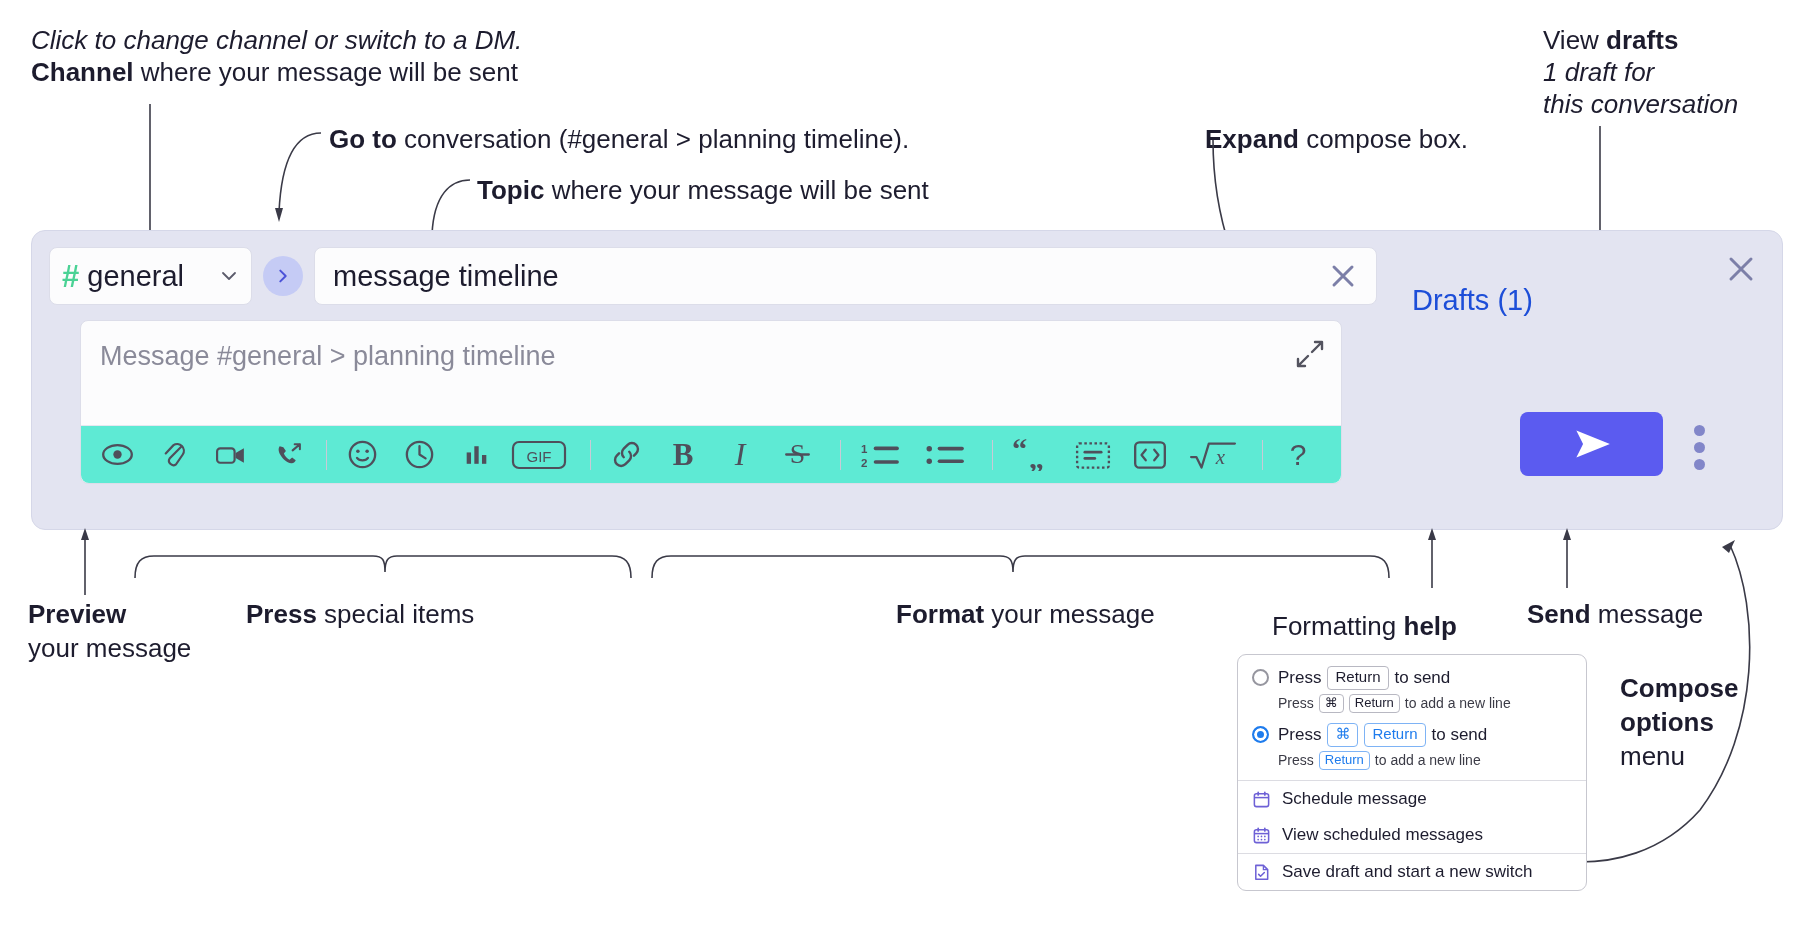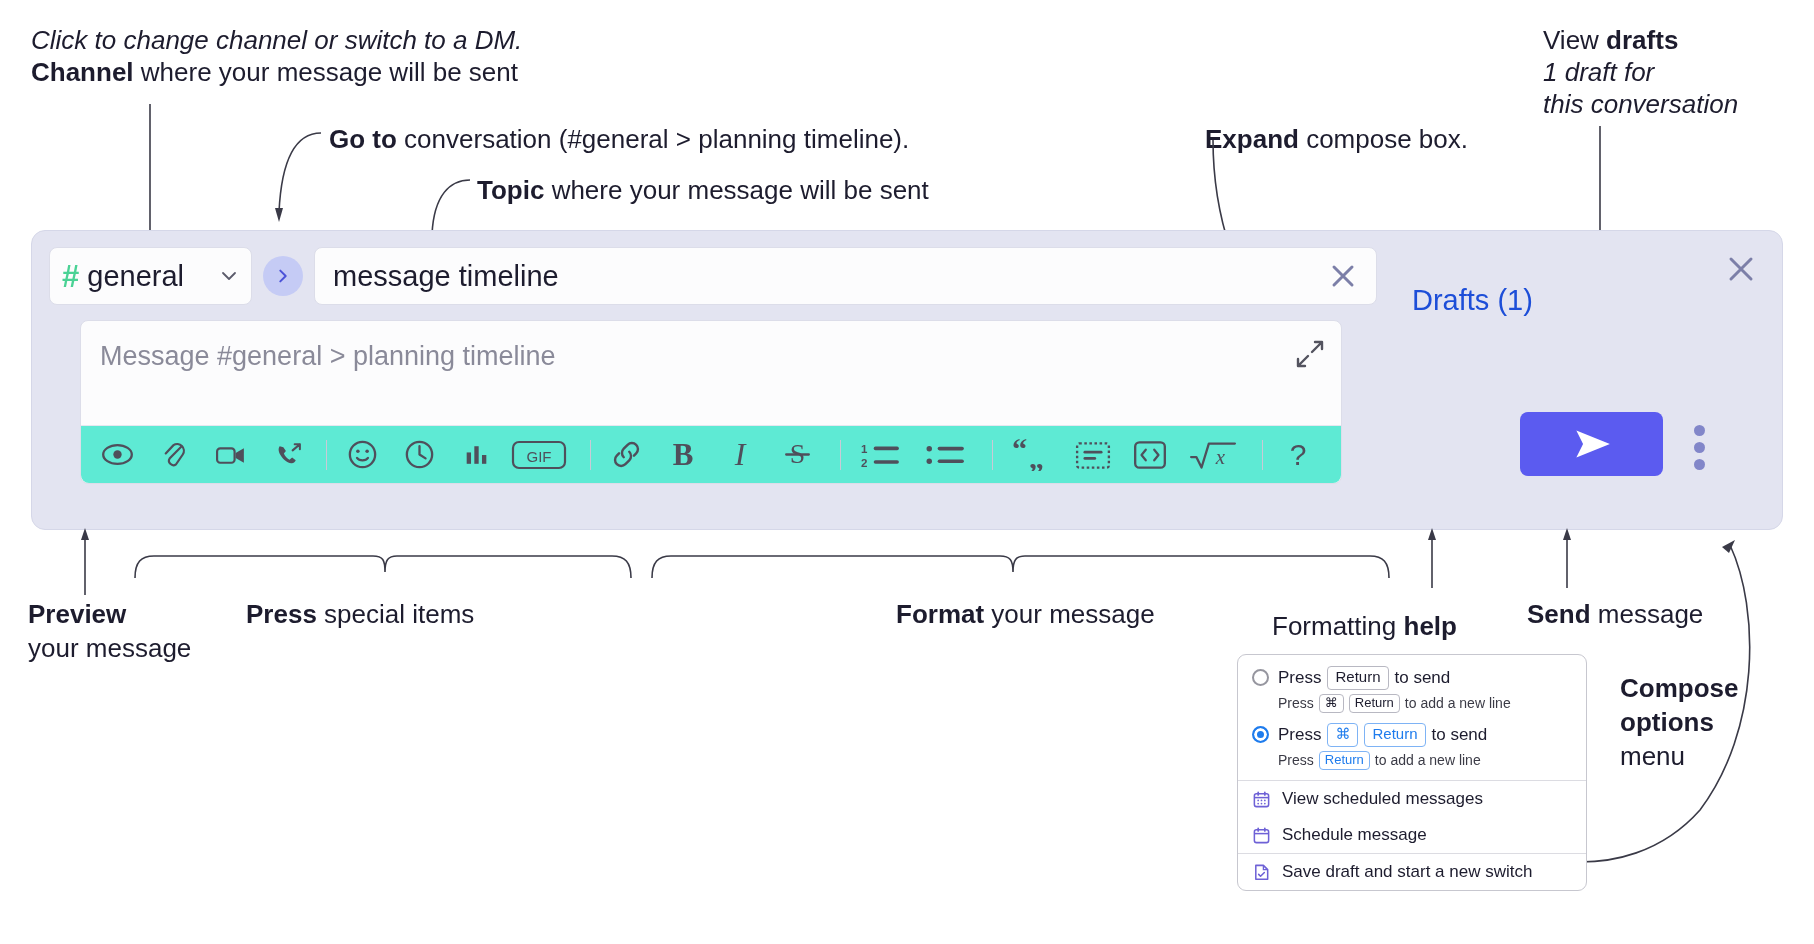--- a/index.html
+++ b/index.html
@@ -456,49 +456,49 @@
       </span>
     </div>
     <div class="opt-sub">
       <span>Press</span>
       <span class="key blue">Return</span>
       <span>to add a new line</span>
     </div>
   </div>
 
   <div class="menu-div"></div>
+
+  <div class="menu-item">
+    <span class="mi-icon">
+      <svg viewBox="0 0 20 20" width="19" height="19">
+          <rect x="2.5" y="4" width="15" height="13.5" rx="2.2" stroke="#6e61d6" stroke-width="1.6" fill="none"></rect>
+          <path d="M2.5 8 L17.5 8" stroke="#6e61d6" stroke-width="1.6"></path>
+          <path d="M6.5 2.5 L6.5 5.2 M13.5 2.5 L13.5 5.2" stroke="#6e61d6" stroke-width="1.8" stroke-linecap="round"></path>
+        </svg>
+    </span>
+    <span>Schedule message</span>
+  </div>
 
   <div class="menu-item">
     <span class="mi-icon">
       <svg viewBox="0 0 20 20" width="19" height="19">
           <rect x="2.5" y="4" width="15" height="13.5" rx="2.2" stroke="#6e61d6" stroke-width="1.6" fill="none"></rect>
           <path d="M2.5 8 L17.5 8" stroke="#6e61d6" stroke-width="1.6"></path>
           <path d="M6.5 2.5 L6.5 5.2 M13.5 2.5 L13.5 5.2" stroke="#6e61d6" stroke-width="1.8" stroke-linecap="round"></path>
           <circle cx="6.5" cy="11" r="0.9" fill="#6e61d6"></circle>
           <circle cx="10" cy="11" r="0.9" fill="#6e61d6"></circle>
           <circle cx="13.5" cy="11" r="0.9" fill="#6e61d6"></circle>
           <circle cx="6.5" cy="14.3" r="0.9" fill="#6e61d6"></circle>
           <circle cx="10" cy="14.3" r="0.9" fill="#6e61d6"></circle>
           <circle cx="13.5" cy="14.3" r="0.9" fill="#6e61d6"></circle>
         </svg>
     </span>
     <span>View scheduled messages</span>
   </div>
 
-  <div class="menu-item">
-    <span class="mi-icon">
-      <svg viewBox="0 0 20 20" width="19" height="19">
-          <rect x="2.5" y="4" width="15" height="13.5" rx="2.2" stroke="#6e61d6" stroke-width="1.6" fill="none"></rect>
-          <path d="M2.5 8 L17.5 8" stroke="#6e61d6" stroke-width="1.6"></path>
-          <path d="M6.5 2.5 L6.5 5.2 M13.5 2.5 L13.5 5.2" stroke="#6e61d6" stroke-width="1.8" stroke-linecap="round"></path>
-        </svg>
-    </span>
-    <span>Schedule message</span>
-  </div>
-
   <div class="menu-div"></div>
 
   <div class="menu-item">
     <span class="mi-icon">
       <svg viewBox="0 0 20 20" width="19" height="19">
           <path d="M4 2.5 L12 2.5 L16.5 7 L16.5 17 L4 17 Z" stroke="#6e61d6" stroke-width="1.6" fill="none" stroke-linejoin="round"></path>
           <path d="M12 2.5 L12 7 L16.5 7" stroke="#6e61d6" stroke-width="1.4" fill="none"></path>
           <path d="M7 12 L9 14 L13 10" stroke="#6e61d6" stroke-width="1.6" fill="none" stroke-linecap="round" stroke-linejoin="round"></path>
         </svg>
     </span>

